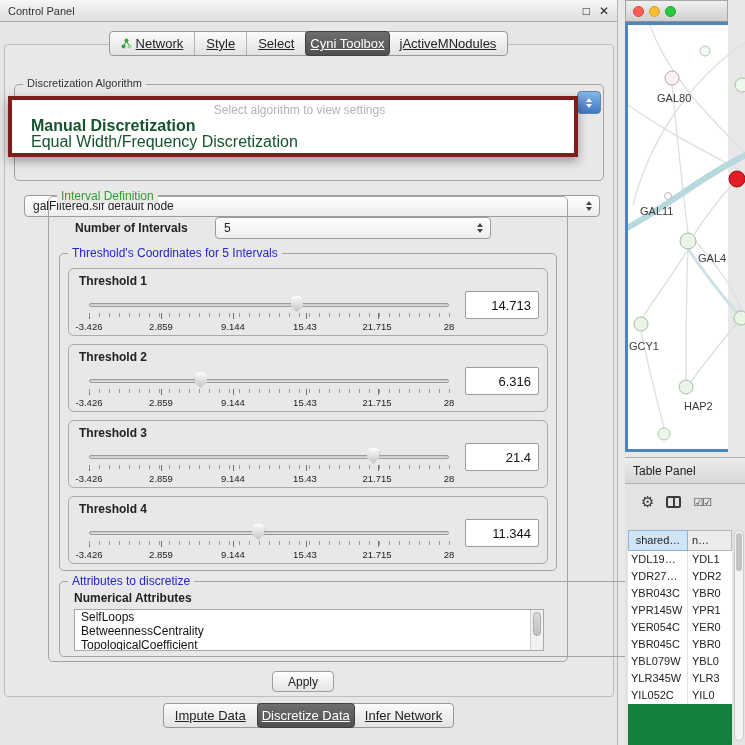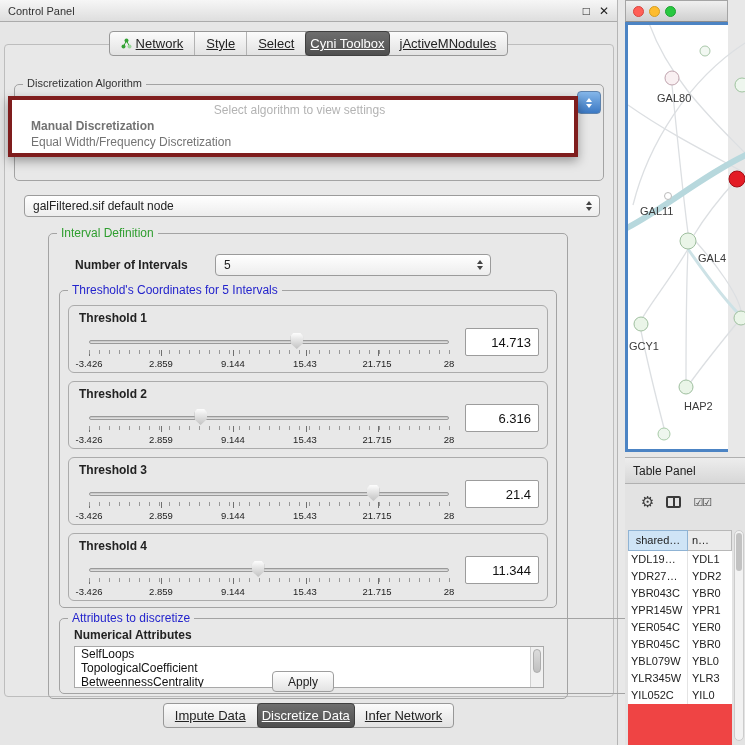--- a/index.html
+++ b/index.html
@@ -66,25 +66,25 @@
     background:linear-gradient(#84b6e9,#3c79c4); z-index:4;
     display:flex; flex-direction:column; align-items:center; justify-content:center; gap:2px; }
   .combo-cap .arr-up { border-bottom-color:#fff; }
   .combo-cap .arr-dn { border-top-color:#fff; }
 
   
   #algo-popup { position:absolute; left:8px; top:85px; width:570px; z-index:30;
     background:#ffffff; border:4px solid #7f1d1d; box-shadow:0 4px 10px rgba(0,0,0,.35);
     padding:2px 0 3px 13px;margin-top:11px; }
   .popup-placeholder { text-align:center; color:#b3b3b3; font-size:12px; height:16px; line-height:16px; }
-  .popup-item { font-size:12px; height:16px; line-height:16px; padding-left:6px; color:#737373; }
+  .popup-item { font-size:16px; height:16px; line-height:16px; padding-left:6px; color:#14532d; }
   .popup-item.bold { font-weight:bold; }
 
   
-  #interval-group { left:48px; top:196px; width:520px; height:466px;margin-top:37px; }
+  #interval-group { left:48px; top:196px; width:520px; height:466px; }
   #intervals-label { position:absolute; left:26px; top:24px; font-size:12px; font-weight:bold; }
   #intervals-combo { left:166px; top:20px; width:276px; height:22px; }
 
   #thresholds-group { left:10px; top:56px; width:498px; height:318px; }
 
   .threshold-item { position:absolute; left:8px; width:480px; height:68px;
     border:1px solid #ababab; border-radius:6px; }
   .threshold-label { position:absolute; left:10px; top:5px; font-size:12px; font-weight:bold; }
   .slider { position:absolute; left:20px; top:24px; width:360px; height:42px; }
   .groove { position:absolute; left:0; right:0; top:10px; height:4px;
@@ -136,21 +136,21 @@
     background:linear-gradient(#ededed,#d7d7d7); border-top:1px solid #b0b0b0; border-bottom:1px solid #b0b0b0;
     font-size:12px; color:#222; line-height:26px; padding-left:8px; }
   #table-panel { position:absolute; left:625px; top:484px; width:120px; height:261px; background:#e3e3e3; }
   .tp-toolbar { position:absolute; left:0; top:0; right:0; height:36px; display:flex;
     align-items:center; gap:12px; padding-left:16px; }
   .glyph-icon { font-family:"DejaVu Sans", sans-serif; font-size:15px; color:#3a3a3a; line-height:1; }
   .columns-icon { width:15px; height:12px; border:2px solid #3a3a3a; border-radius:2px; position:relative; }
   .columns-icon::after { content:""; position:absolute; left:50%; top:0; bottom:0; width:2px;
     margin-left:-1px; background:#3a3a3a; }
   .checks { font-family:"DejaVu Sans", sans-serif; font-size:11px; color:#3a3a3a; letter-spacing:-1px; }
-  .tp-grid { position:absolute; left:3px; top:46px; right:13px; bottom:0; background:#ef4444; }
+  .tp-grid { position:absolute; left:3px; top:46px; right:13px; bottom:0; background:#15803d; }
   .thead { display:flex; height:21px; }
   .th1 { width:60px; background:#cfe4f6; border:1px solid #8fb3d4; font-size:11px;
     text-align:center; line-height:19px; color:#222; }
   .th2 { flex:1; background:#ebebeb; border:1px solid #b8b8b8; border-left:none; font-size:11px;
     line-height:19px; padding-left:4px; color:#222; overflow:hidden; }
   .trow { display:flex; height:17px; line-height:17px; font-size:11px; background:#fff; }
   .trow .c1 { width:60px; padding-left:3px; border-right:1px solid #e4e4e4; overflow:hidden; white-space:nowrap; }
   .trow .c2 { flex:1; padding-left:4px; overflow:hidden; white-space:nowrap; }
   .tp-vscroll { position:absolute; right:1px; top:46px; bottom:4px; width:10px;
     background:#f2f2f2; border:1px solid #cccccc; border-radius:5px; }
@@ -310,22 +310,22 @@
         </div>
         <input class="threshold-value" value="11.344" style="">
       </div>
     </div>
 
     <div class="group" id="attributes-group">
       <span class="gtitle blue">Attributes to discretize</span>
       <span id="attr-heading">Numerical Attributes</span>
       <div id="attr-list">
         <div class="attr-item">SelfLoops</div>
+        <div class="attr-item">BetweennessCentrality</div>
         <div class="attr-item">TopologicalCoefficient</div>
-        <div class="attr-item">BetweennessCentrality</div>
         <div class="v-scroll">
           <div class="v-thumb"></div>
         </div>
       </div>
     </div>
   </div>
 
   <button id="apply-btn">Apply</button>
 
   <div class="tabs tabs-bottom">

